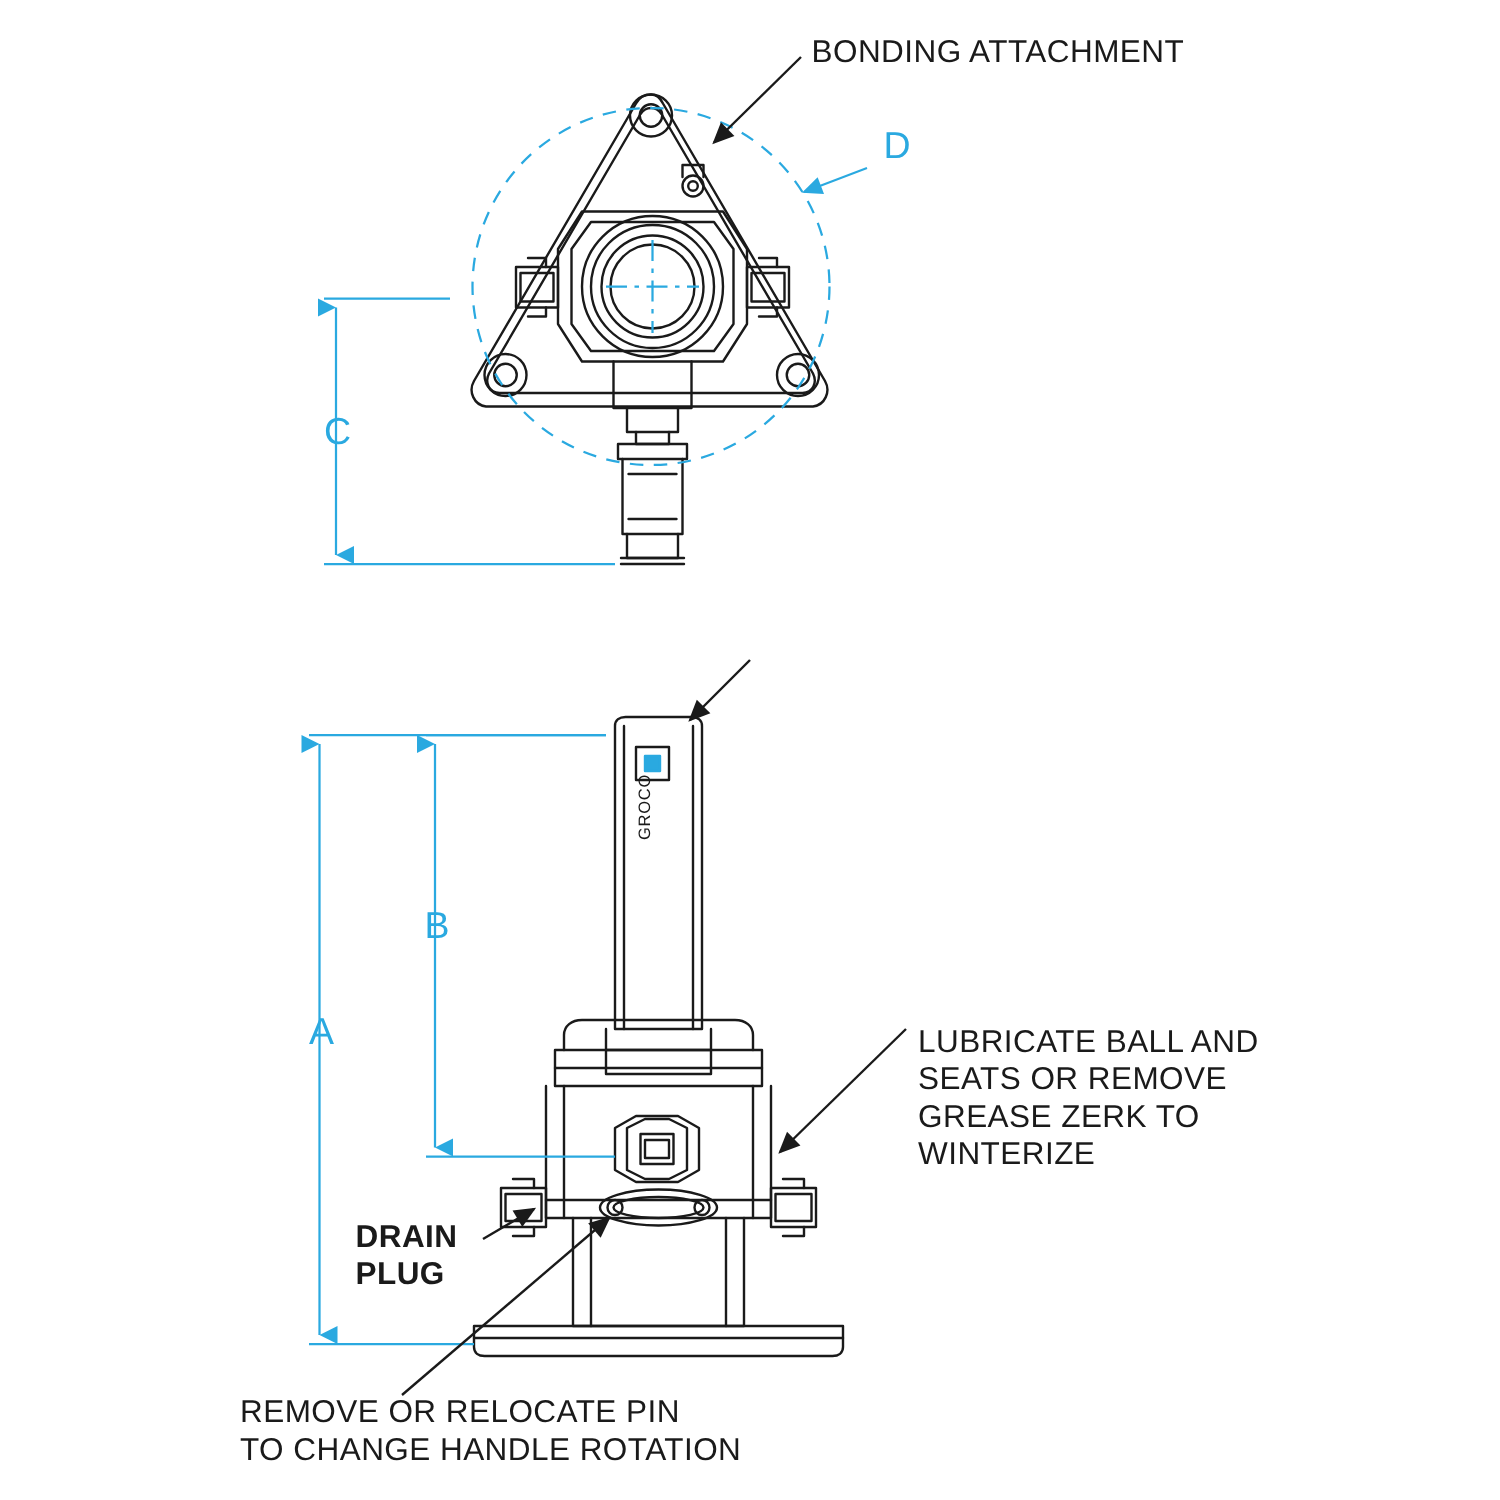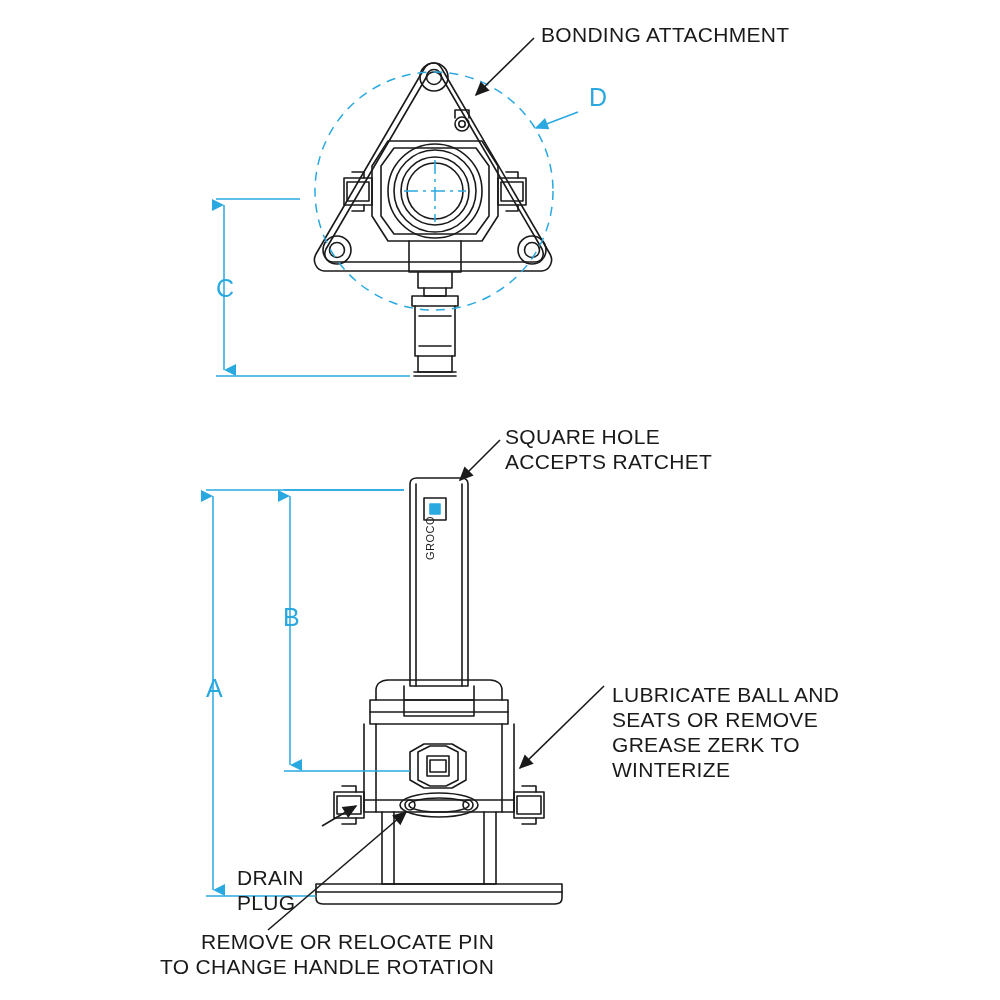--- a/index.html
+++ b/index.html
@@ -196,32 +196,30 @@
       <path d="M534,38 L476,95" marker-end="url(#leaderArrow)"></path>
       <path d="M500,440 L460,480" marker-end="url(#leaderArrow)"></path>
       <path d="M604,686 L520,768" marker-end="url(#leaderArrow)"></path>
       <path d="M322,826 L356,806" marker-end="url(#leaderArrow)"></path>
       <path d="M268,930 L406,812" marker-end="url(#leaderArrow)"></path>
     </g>
   </svg>
 
   <div class="label" style="left:541px; top:22px;">BONDING ATTACHMENT</div>
 
-  <div class="label" style="left:505px; top:424px;">SQUARE HOLE
-ACCEPTS RATCHET</div>
 
   <div class="label" style="left:612px; top:663px;margin-top:19px;">LUBRICATE BALL AND
 SEATS OR REMOVE
 GREASE ZERK TO
 WINTERIZE</div>
 
-  <div class="label" style="left:237px; top:865px;">DRAIN
+  <div class="label" style="left:237px; top:812px;font-weight:bold;">DRAIN
 PLUG</div>
 
-  <div class="label" style="left:160px; top:929px;text-align:right;">REMOVE OR RELOCATE PIN
+  <div class="label" style="left:160px; top:929px;">REMOVE OR RELOCATE PIN
 TO CHANGE HANDLE ROTATION</div>
 
   <div class="dim-letter" style="left:206px; top:675px;">A</div>
 
   <div class="dim-letter" style="left:283px; top:604px;">B</div>
 
   <div class="dim-letter" style="left:216px; top:275px;">C</div>
 
   <div class="dim-letter" style="left:589px; top:84px;">D</div>
 

